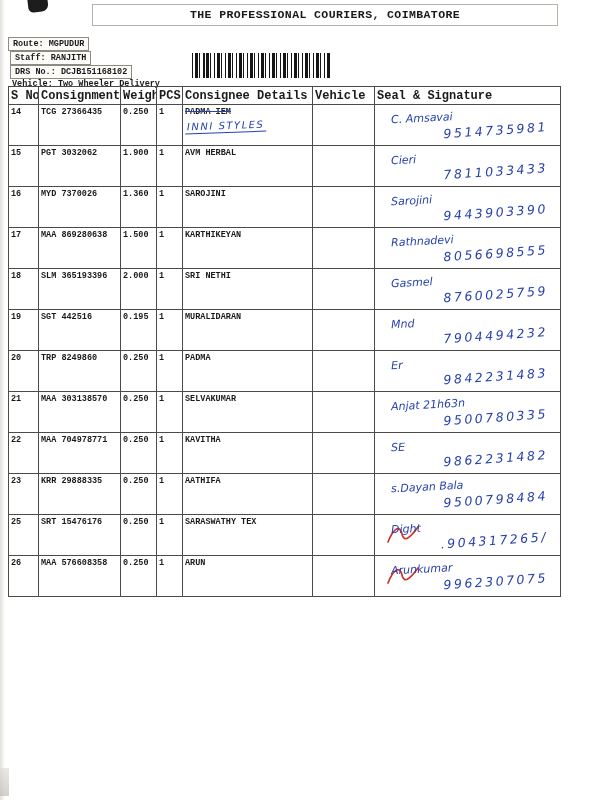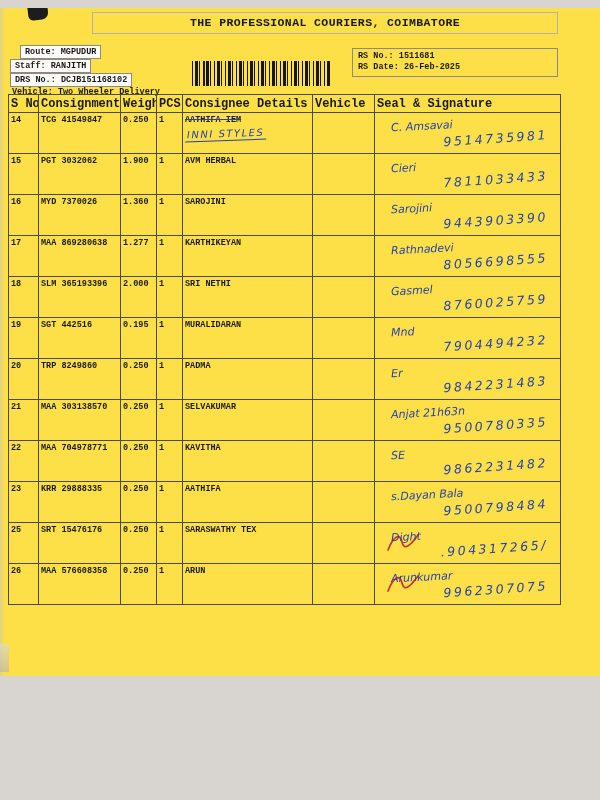--- a/index.html
+++ b/index.html
@@ -1,36 +1,36 @@
 <!DOCTYPE html>
 <html><head>
 <meta charset="utf-8">
 <style>
   * { margin:0; padding:0; box-sizing:border-box; }
   html,body { background:#d8d5d0; }
   .page {
-    position:relative; width:600px; height:668px; margin:8px auto;
-    background:#fde047; overflow:hidden;
+    position:relative; width:600px; height:800px; margin:0 auto;
+    background:#ffffff; overflow:hidden;
     font-family:"Liberation Mono", monospace; color:#1a1a1a;
   }
   .edge-left { position:absolute; left:0; top:0; width:5px; height:100%;
     background:linear-gradient(90deg,#c9c5bf,rgba(255,255,255,0)); opacity:.55; }
   .artifact-top { position:absolute; left:28px; top:-3px; width:20px; height:15px;
     background:#1d1d1d; border-radius:0 0 7px 5px; transform:rotate(-7deg); }
   .artifact-bottom { position:absolute; left:0; bottom:4px; width:9px; height:28px;
     background:linear-gradient(#ddd9d2,#b9b4ac); opacity:.6; }
 
   .title-box { position:absolute; left:92px; top:4px; width:466px;
     border:1px solid #b7b2a9; text-align:center; padding:3px 0 4px; }
   .title { font-size:11.5px; font-weight:bold; letter-spacing:.4px; }
   .subtitle { font-size:10px; font-weight:bold; margin-top:3px; }
 
   .info-line { position:absolute; font-size:8.5px; font-weight:bold; white-space:nowrap; }
   .boxed { border:1px solid #8e8a82; padding:1px 4px; background:#fcfbf8; }
-  .route-box { left:20px; top:37px; }
+  .route-box { left:8px; top:37px; }
   .staff-box { left:10px; top:51px; }
   .drs-box   { left:10px; top:65px; }
   .vehicle-line { left:12px; top:72px; padding:7px 0; }
 
   .barcode { position:absolute; left:192px; top:53px; width:138px; height:25px;
     background:repeating-linear-gradient(90deg,
       #161616 0px,#161616 1.5px, transparent 1.5px, transparent 3px,
       #161616 3px,#161616 6px, transparent 6px, transparent 7px,
       #161616 7px,#161616 8px, transparent 8px, transparent 11px); }
 
@@ -87,30 +87,20 @@
     <span>DRS No.:</span>
     <span>DCJB151168102</span>
   </div>
   <div class="info-line vehicle-line">
     <span>Vehicle:</span>
     <span>Two Wheeler Delivery</span>
   </div>
 
   <div class="barcode"></div>
 
-  <div class="rs-box">
-    <div>
-      <span>RS No.:</span>
-      <span>1511681</span>
-    </div>
-    <div>
-      <span>RS Date:</span>
-      <span>26-Feb-2025</span>
-    </div>
-  </div>
 
   <table class="runsheet">
     <colgroup>
       <col class="c1">
         <col class="c2">
         <col class="c3">
         <col class="c4">
       <col class="c5">
         <col class="c6">
         <col class="c7">
@@ -122,25 +112,25 @@
         <th>Weight</th>
         <th>PCS</th>
         <th>Consignee Details</th>
         <th>Vehicle</th>
         <th>Seal &amp; Signature</th>
       </tr>
     </thead>
     <tbody>
         <tr>
     <td class="cell-sno">14</td>
-    <td class="cell-consignment">TCG 41549847</td>
-    <td class="cell-weight">0.250</td>
-    <td class="cell-pcs">1</td>
-    <td class="cell-consignee">
-      <div class="printed-name struck">AATHIFA IEM</div>
+    <td class="cell-consignment">TCG 27366435</td>
+    <td class="cell-weight">0.250</td>
+    <td class="cell-pcs">1</td>
+    <td class="cell-consignee">
+      <div class="printed-name struck">PADMA IEM</div>
       <div class="hw-consignee">INNI STYLES</div>
     </td>
     <td class="cell-remarks"></td>
     <td class="sig-cell">
 
       <div class="sig-line1">C. Amsavai</div>
       <div class="sig-line2">9514735981</div>
     </td>
   </tr>
         <tr>
@@ -171,21 +161,21 @@
     <td class="cell-remarks"></td>
     <td class="sig-cell">
 
       <div class="sig-line1">Sarojini</div>
       <div class="sig-line2">9443903390</div>
     </td>
   </tr>
         <tr>
     <td class="cell-sno">17</td>
     <td class="cell-consignment">MAA 869280638</td>
-    <td class="cell-weight">1.277</td>
+    <td class="cell-weight">1.500</td>
     <td class="cell-pcs">1</td>
     <td class="cell-consignee">
       <div class="printed-name">KARTHIKEYAN</div>
 
     </td>
     <td class="cell-remarks"></td>
     <td class="sig-cell">
 
       <div class="sig-line1">Rathnadevi</div>
       <div class="sig-line2">8056698555</div>

